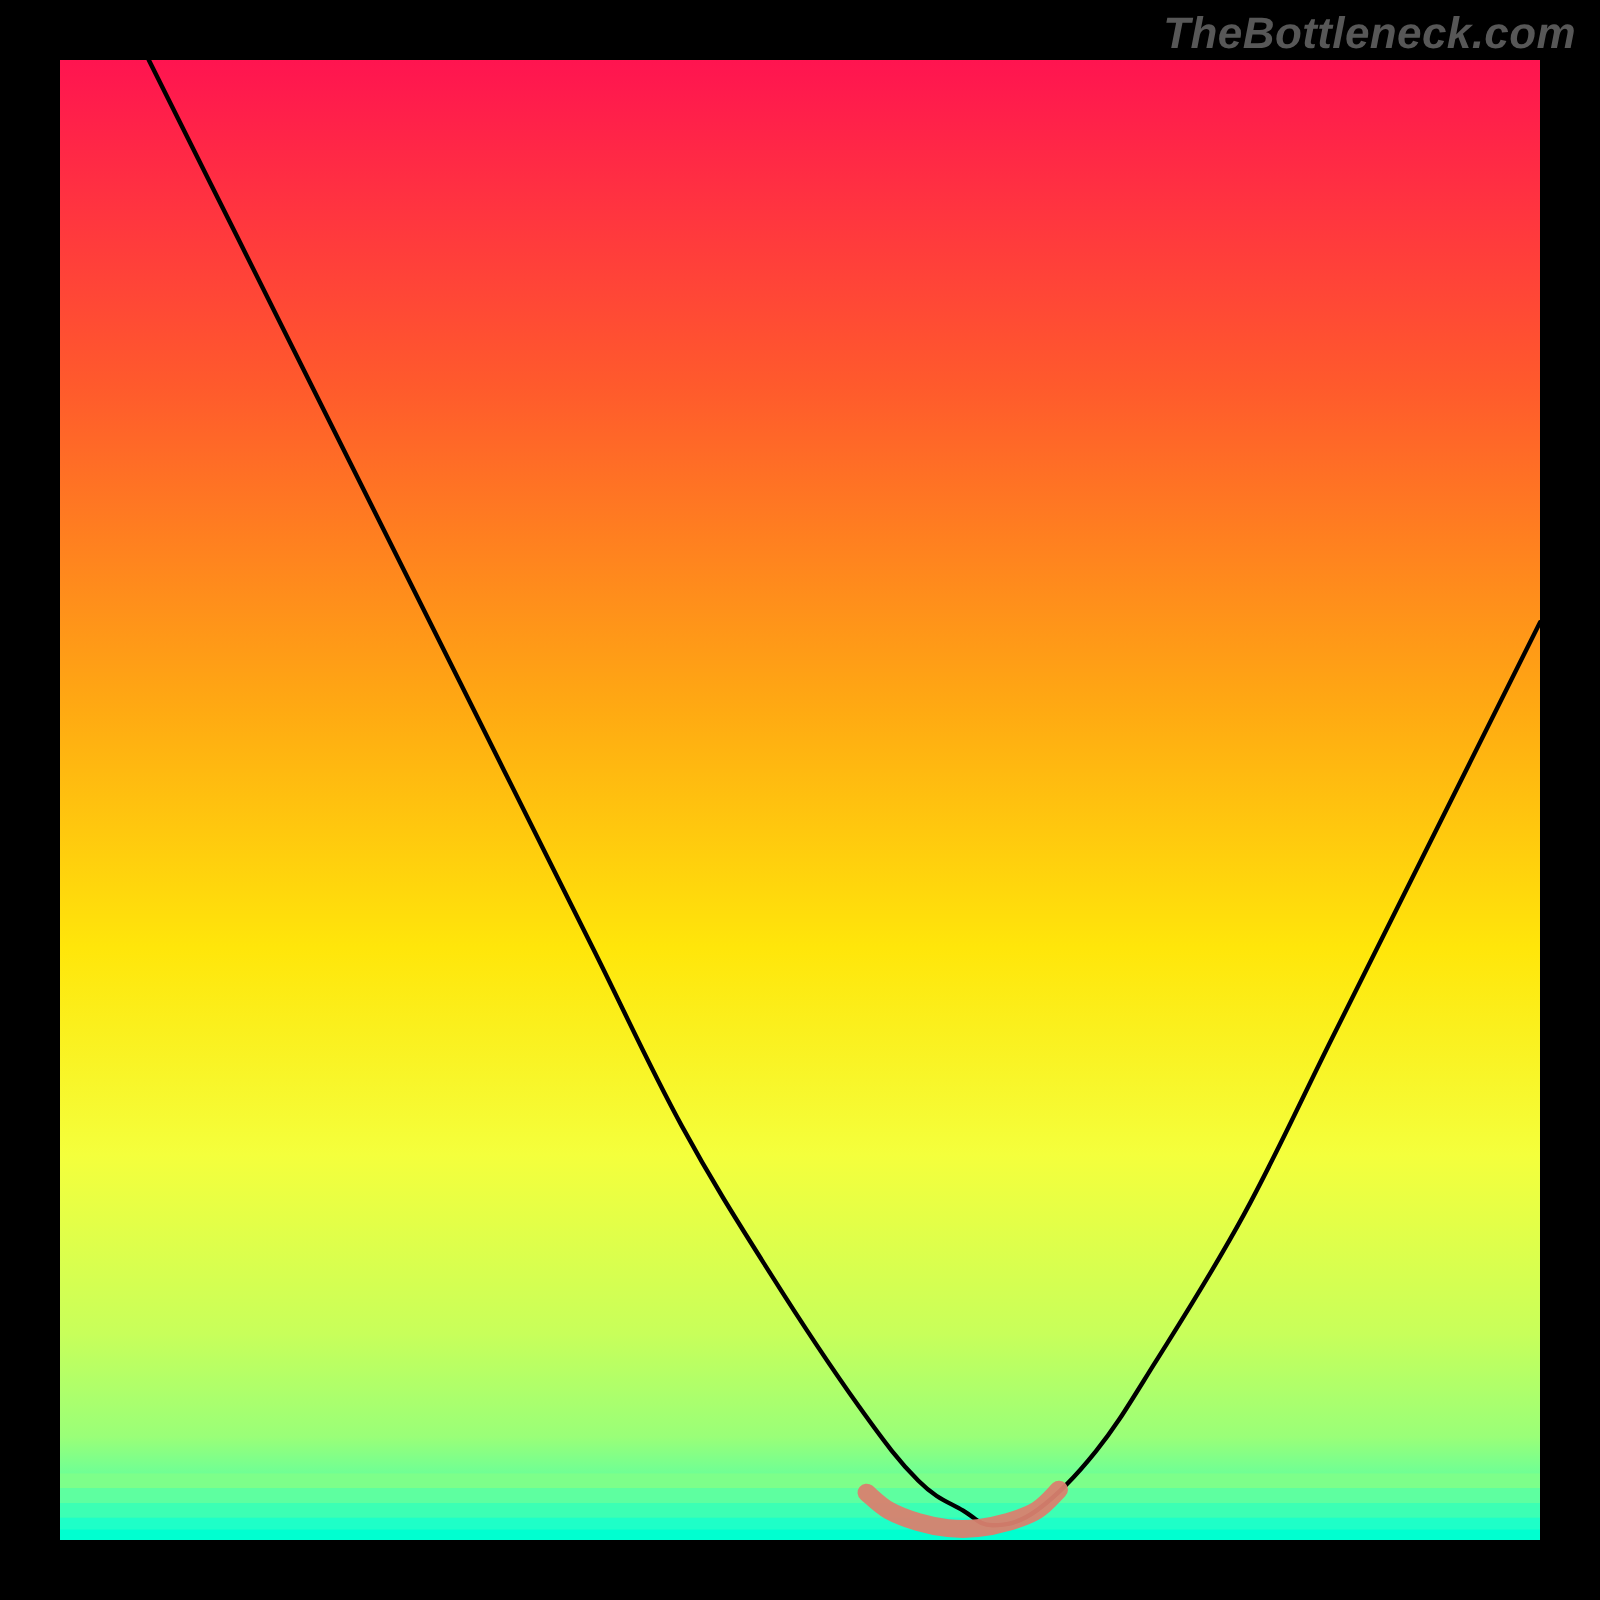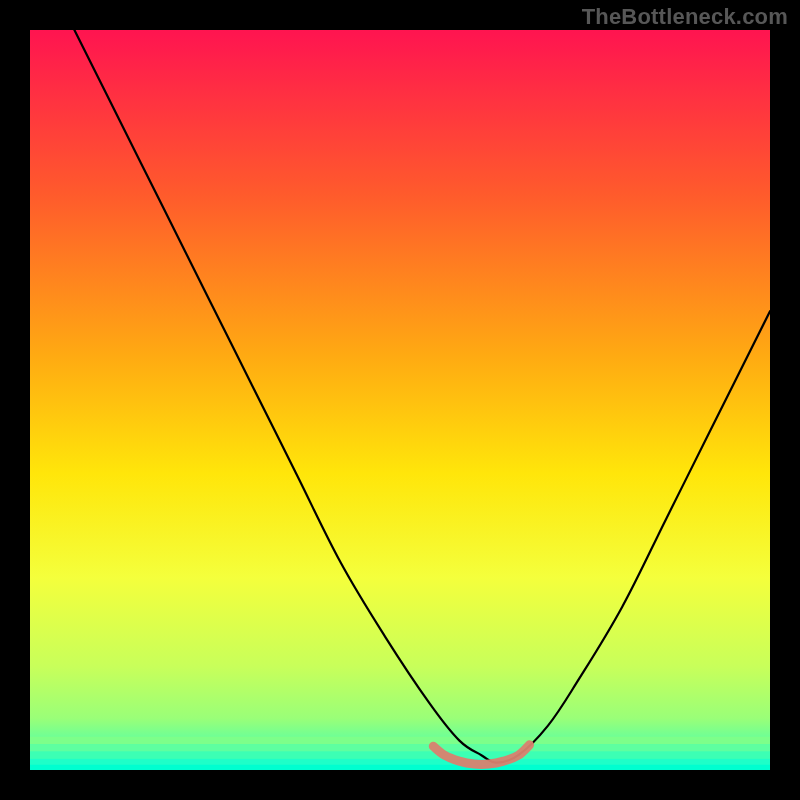--- a/index.html
+++ b/index.html
@@ -9,20 +9,21 @@
     height: 800px;
     background: #000;
     font-family: Arial, Helvetica, sans-serif;
     overflow: hidden;
   }
   .canvas {
     position: relative;
     width: 800px;
     height: 800px;
     background: #000;
+    font-style: italic;
   }
   .watermark {
     position: absolute;
     top: 4px;
     right: 12px;
     font-size: 22px;
     font-weight: 600;
     color: #575757;
     letter-spacing: 0.2px;
     z-index: 10;

